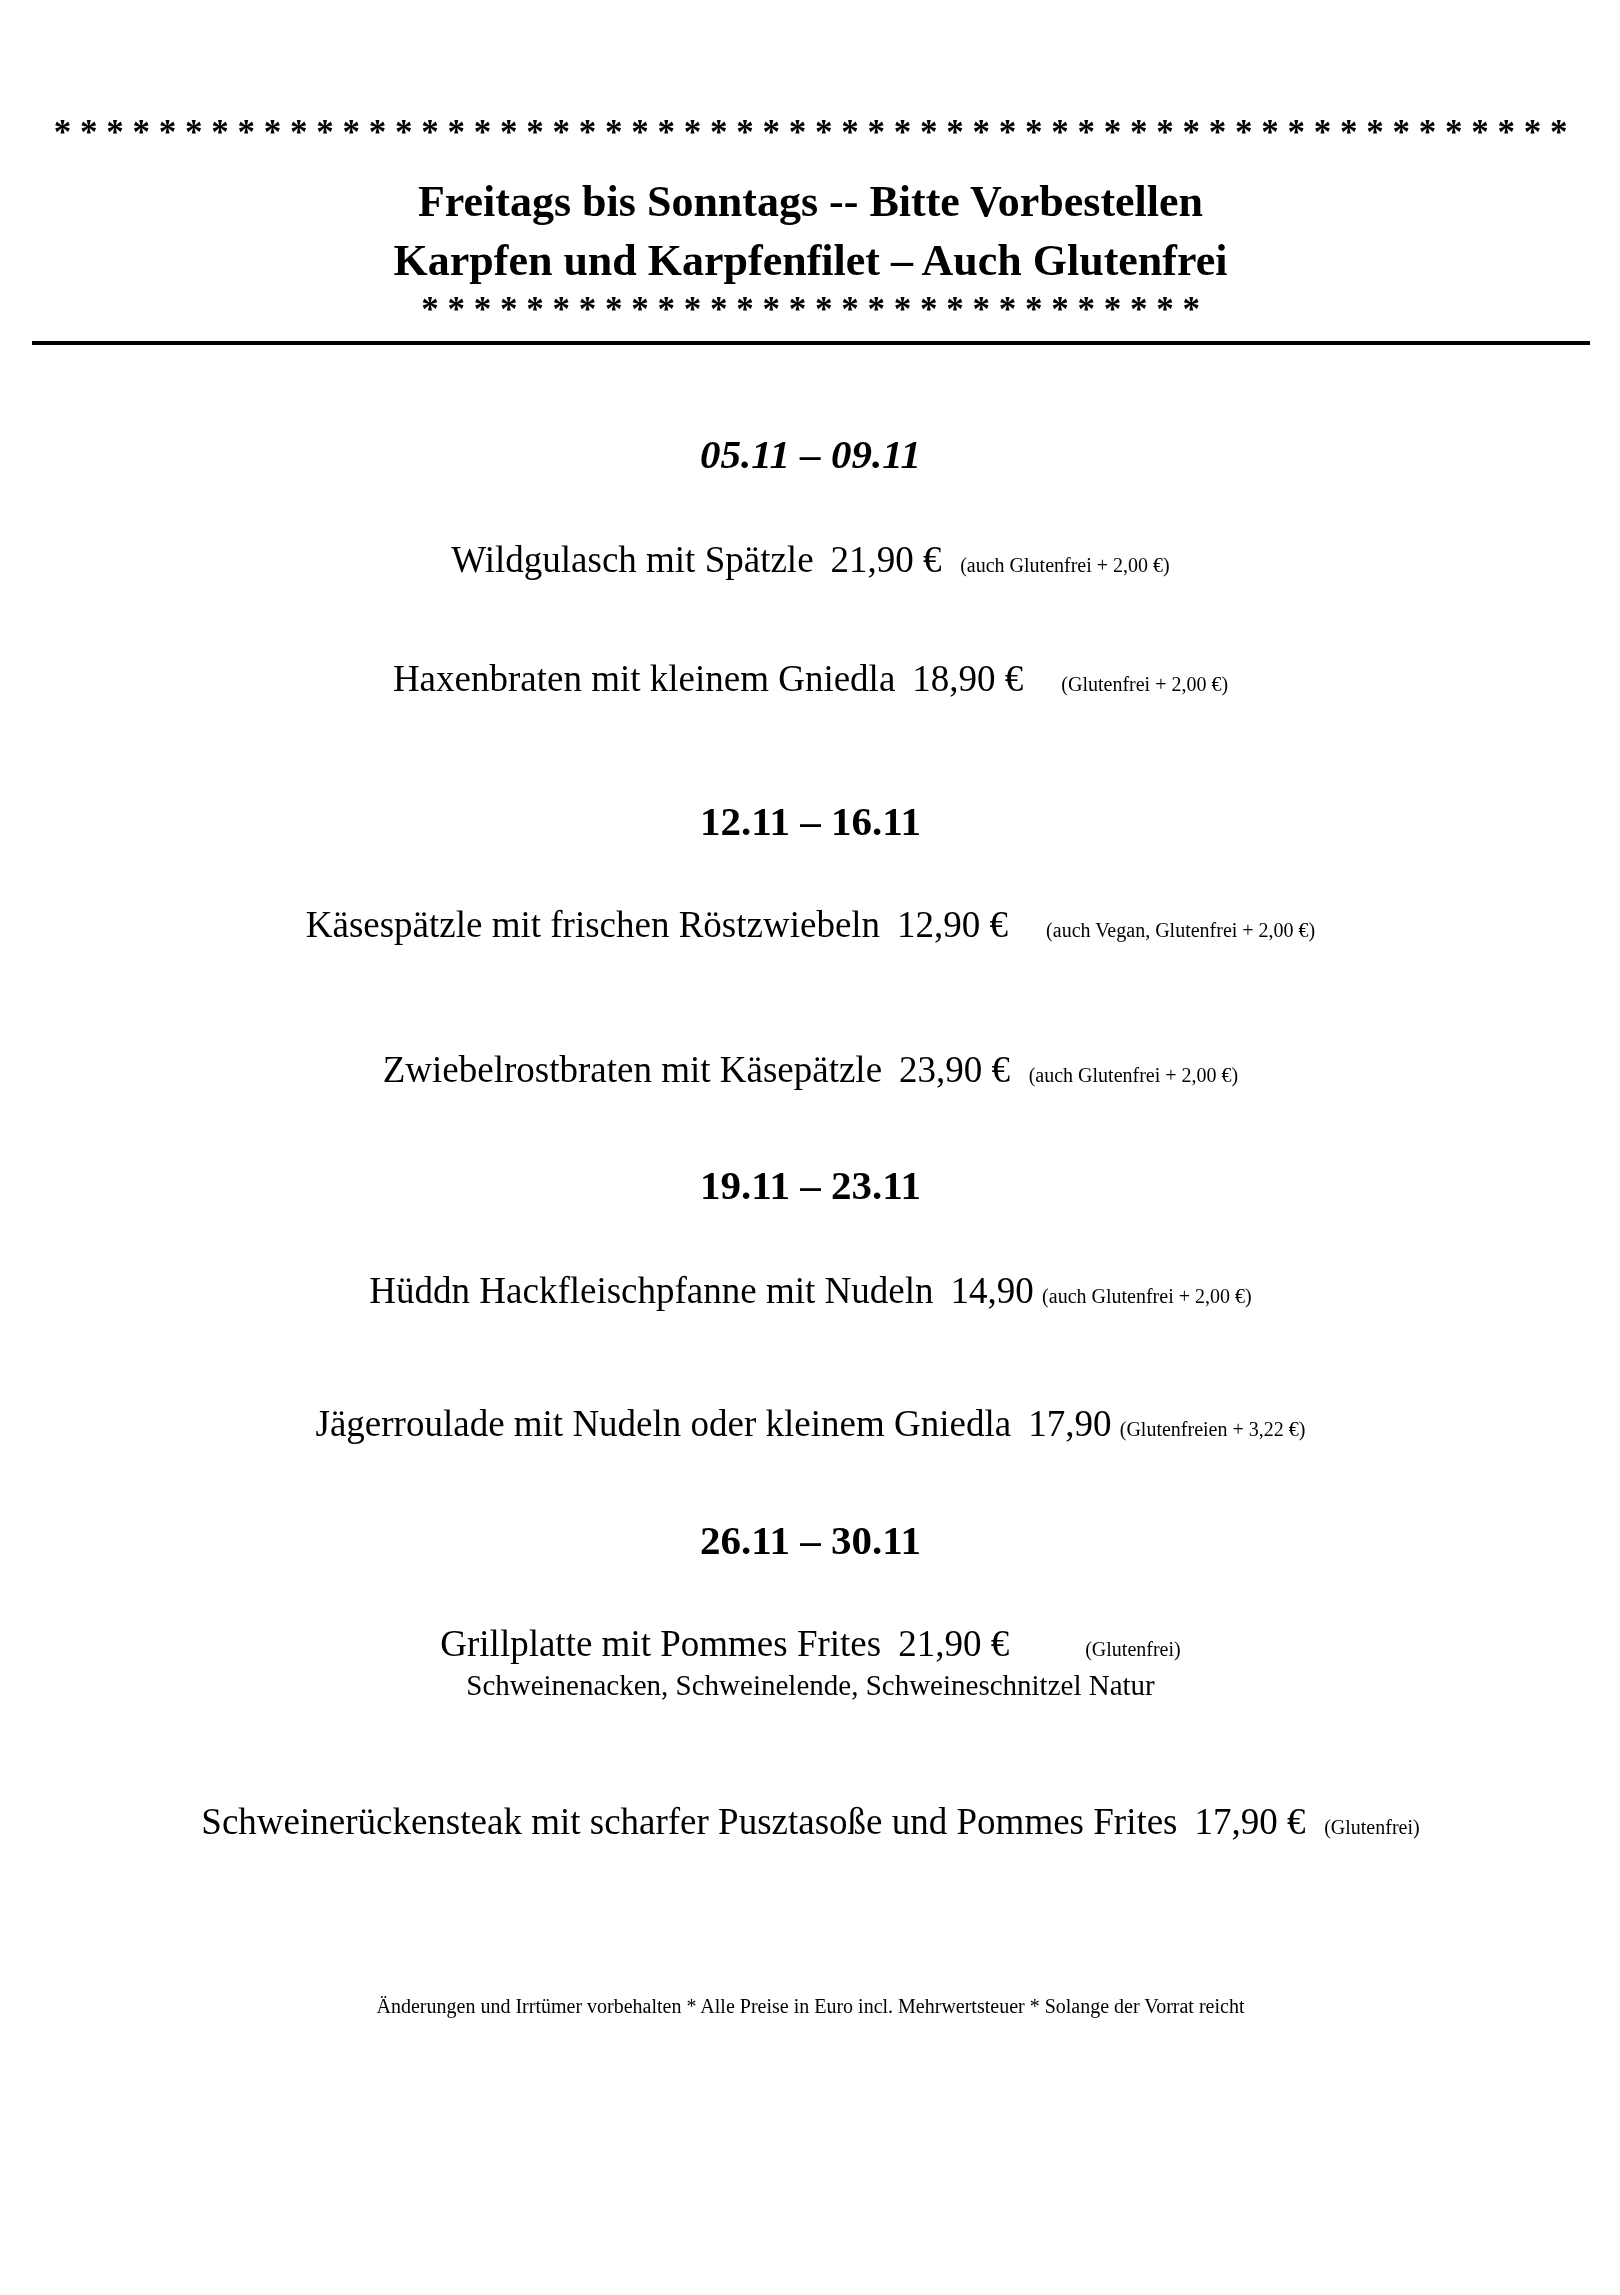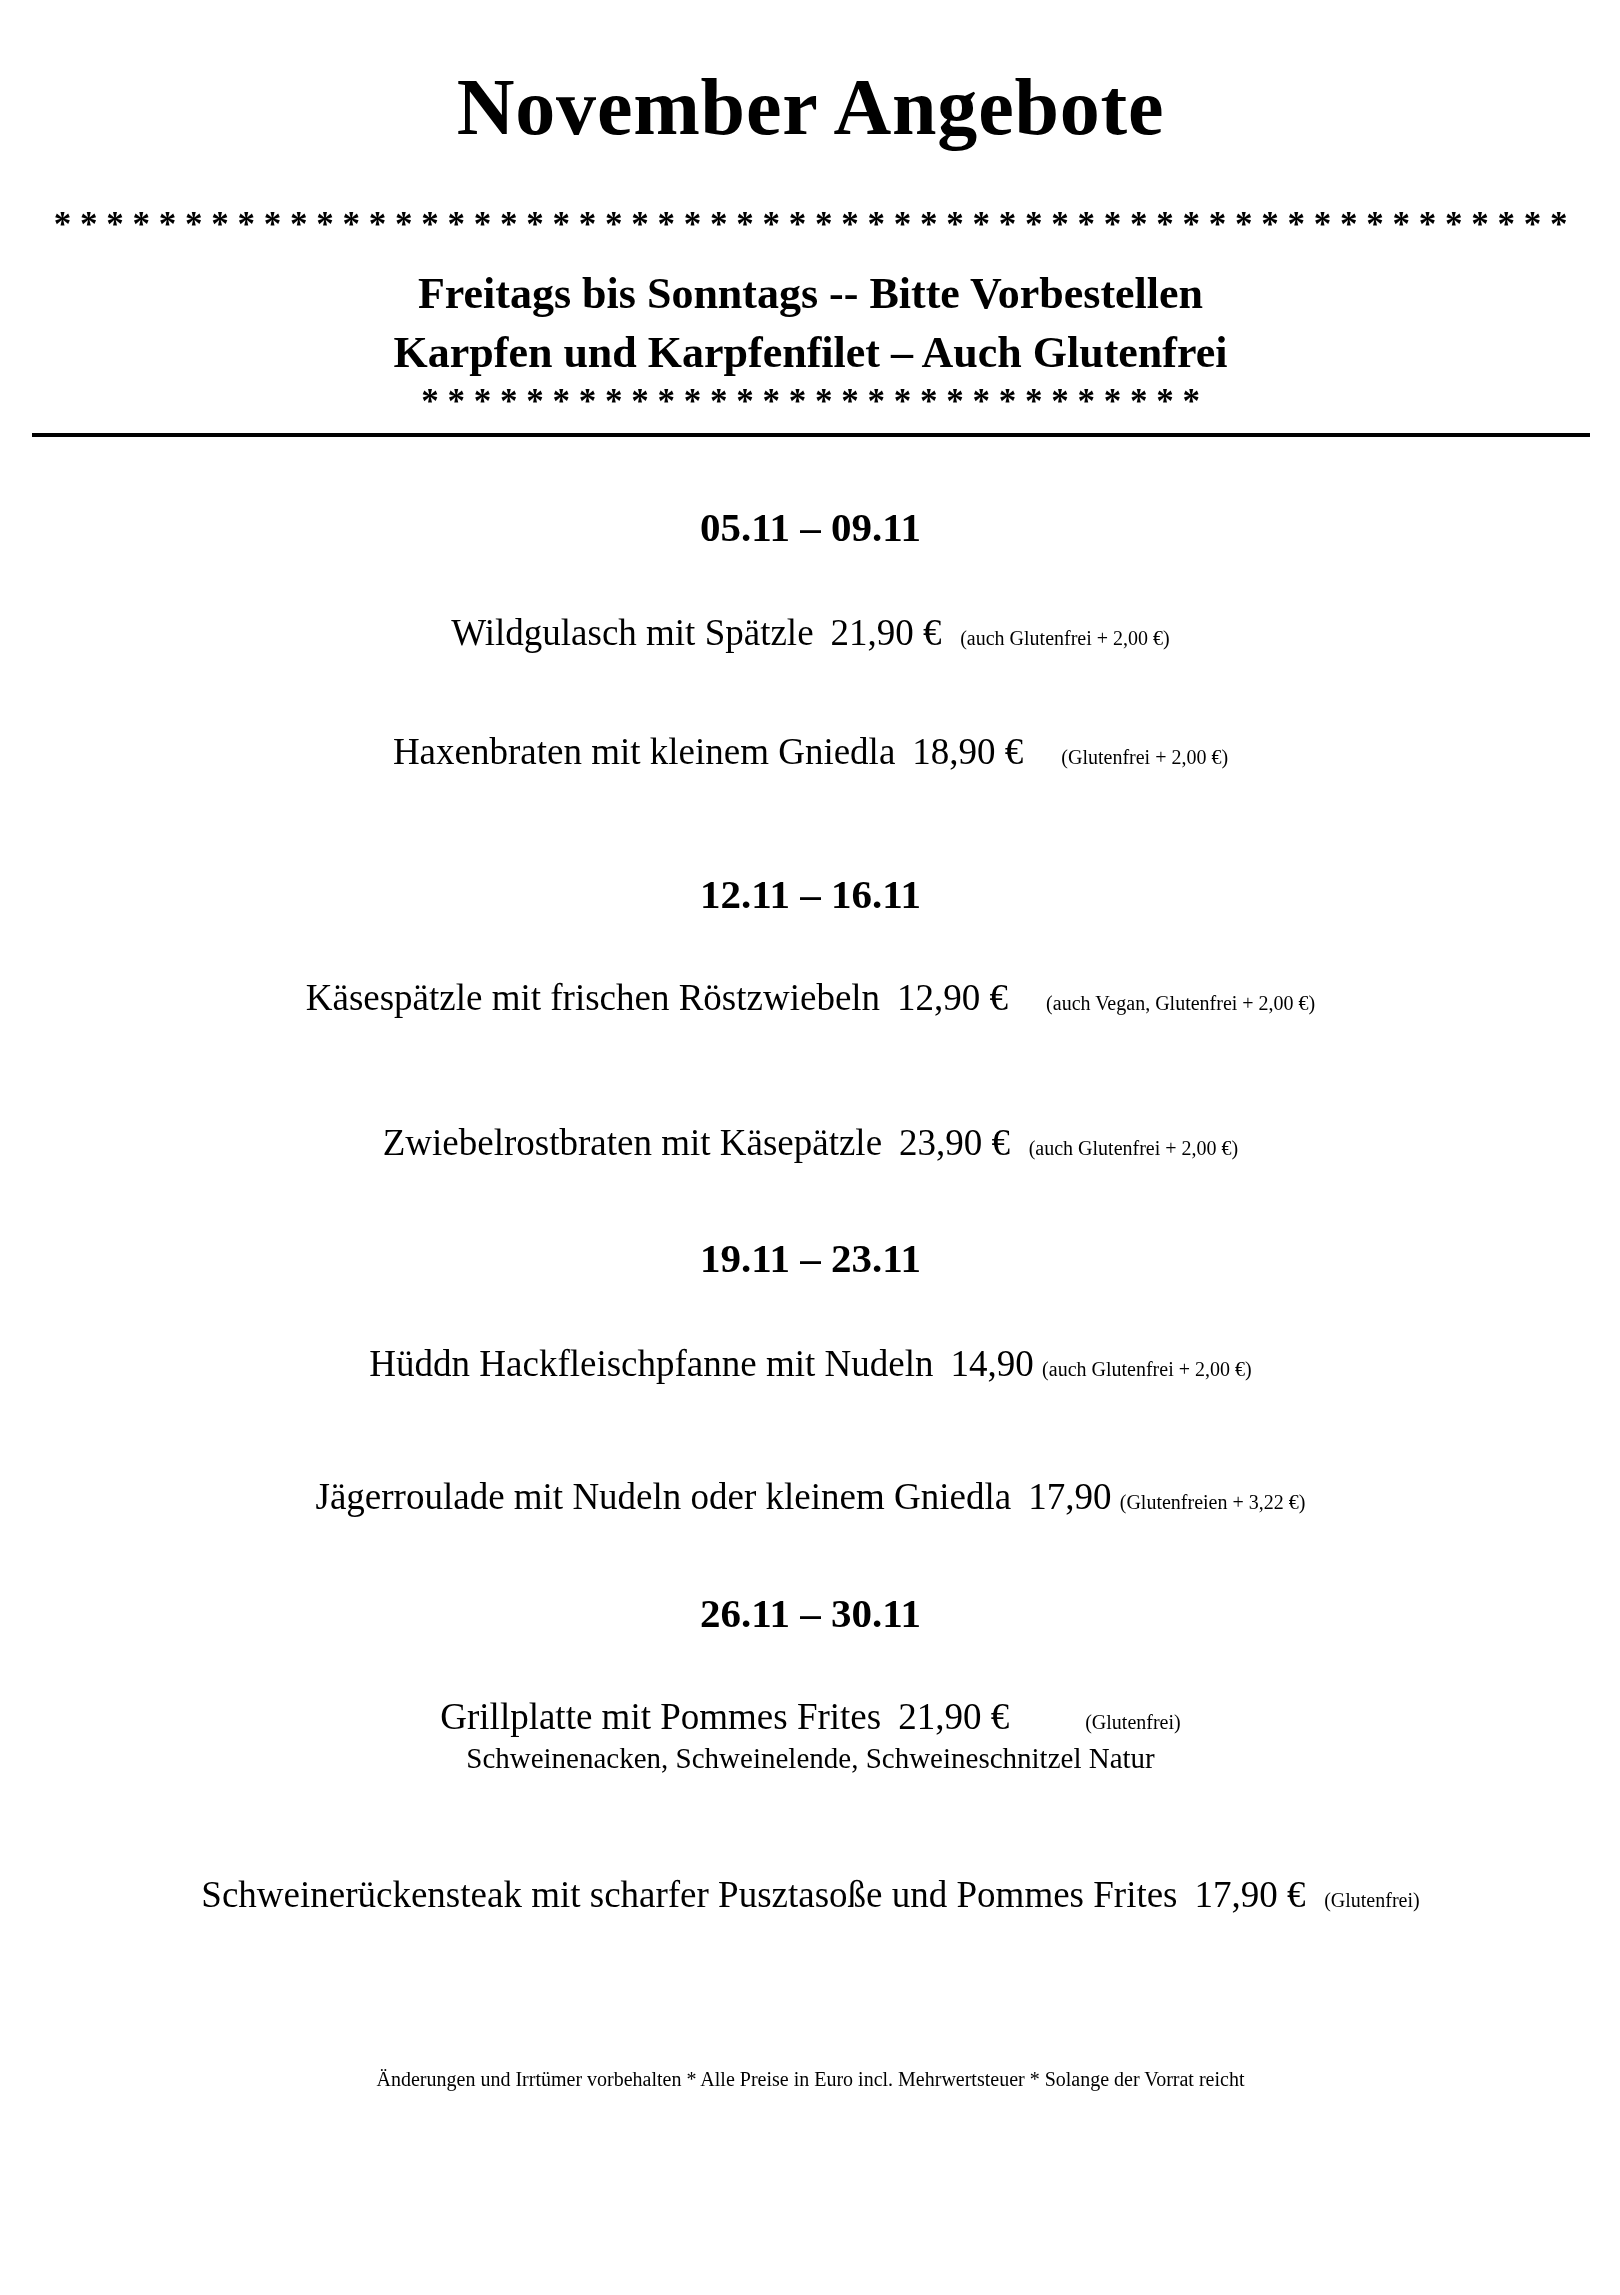--- a/index.html
+++ b/index.html
@@ -68,21 +68,21 @@
   }
   .gap-md { margin-left: 38px; }
   .gap-xl { margin-left: 76px; }
   .gap-sm { margin-left: 8.4px; }
   .item-subtitle {
     font-size: 29px;
     line-height: 1.2;
     margin-top: 1.7px;
   }
   
-  .mt-h1 { margin-top: 66px; }   
+  .mt-h1 { margin-top: 85px; font-style: italic; }   
   .s1-i1 { margin-top: 59px; }
   .s1-i2 { margin-top: 74px; }
   .h2 { margin-top: 96px; }
   .s2-i1 { margin-top: 57px; }
   .s2-i2 { margin-top: 101px; }
   .h3 { margin-top: 68px; }
   .s3-i1 { margin-top: 59px; }
   .s3-i2 { margin-top: 89px; }
   .h4 { margin-top: 69px; font-family: Liberation Serif, serif; }
   .s4-i1 { margin-top: 57px; }
@@ -91,21 +91,20 @@
     margin-top: 150px;
     font-size: 20px;
     line-height: 1.2;
   }
 </style>
 </head>
 <body>
 
 <div class="page">
 
-  <h1 class="title">November Angebote</h1>
 
   <div class="stars-long">* * * * * * * * * * * * * * * * * * * * * * * * * * * * * * * * * * * * * * * * * * * * * * * * * * * * * * * * * *</div>
 
   <div class="header-block">
     <div>Freitags bis Sonntags -- Bitte Vorbestellen</div>
     <div>Karpfen und Karpfenfilet – Auch Glutenfrei</div>
   </div>
 
   <div class="stars-short">* * * * * * * * * * * * * * * * * * * * * * * * * * * * * *</div>
 

